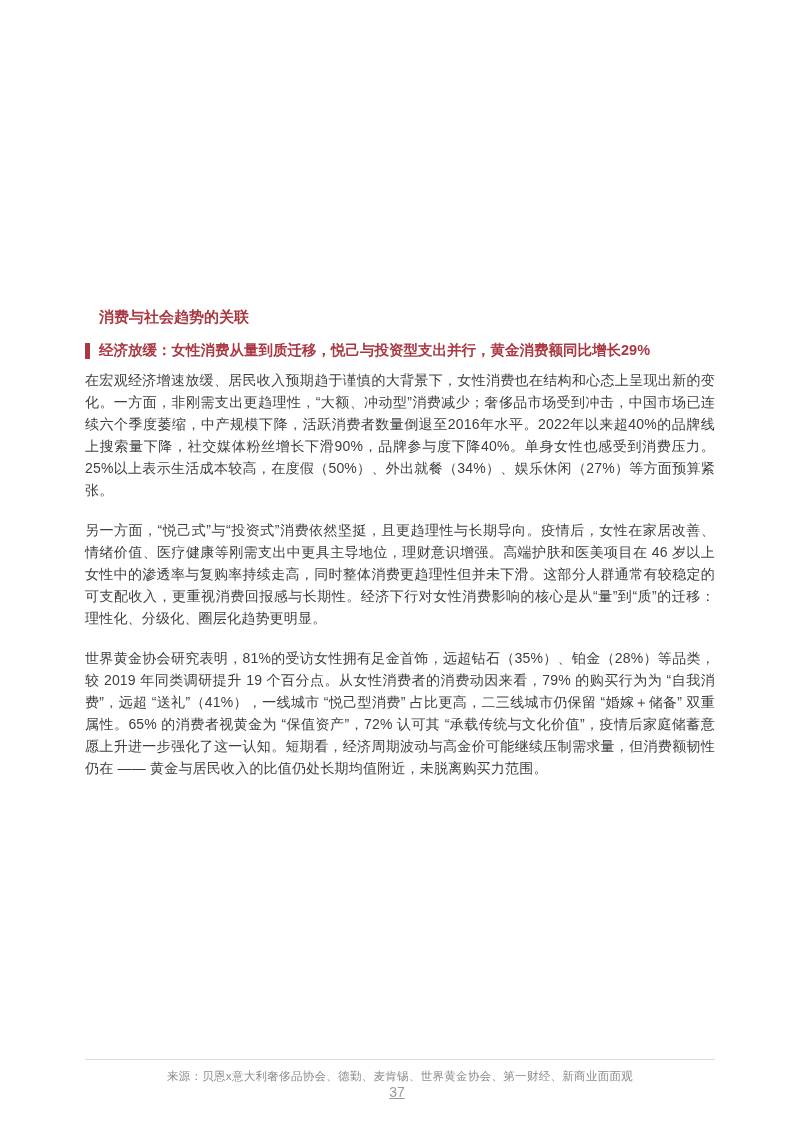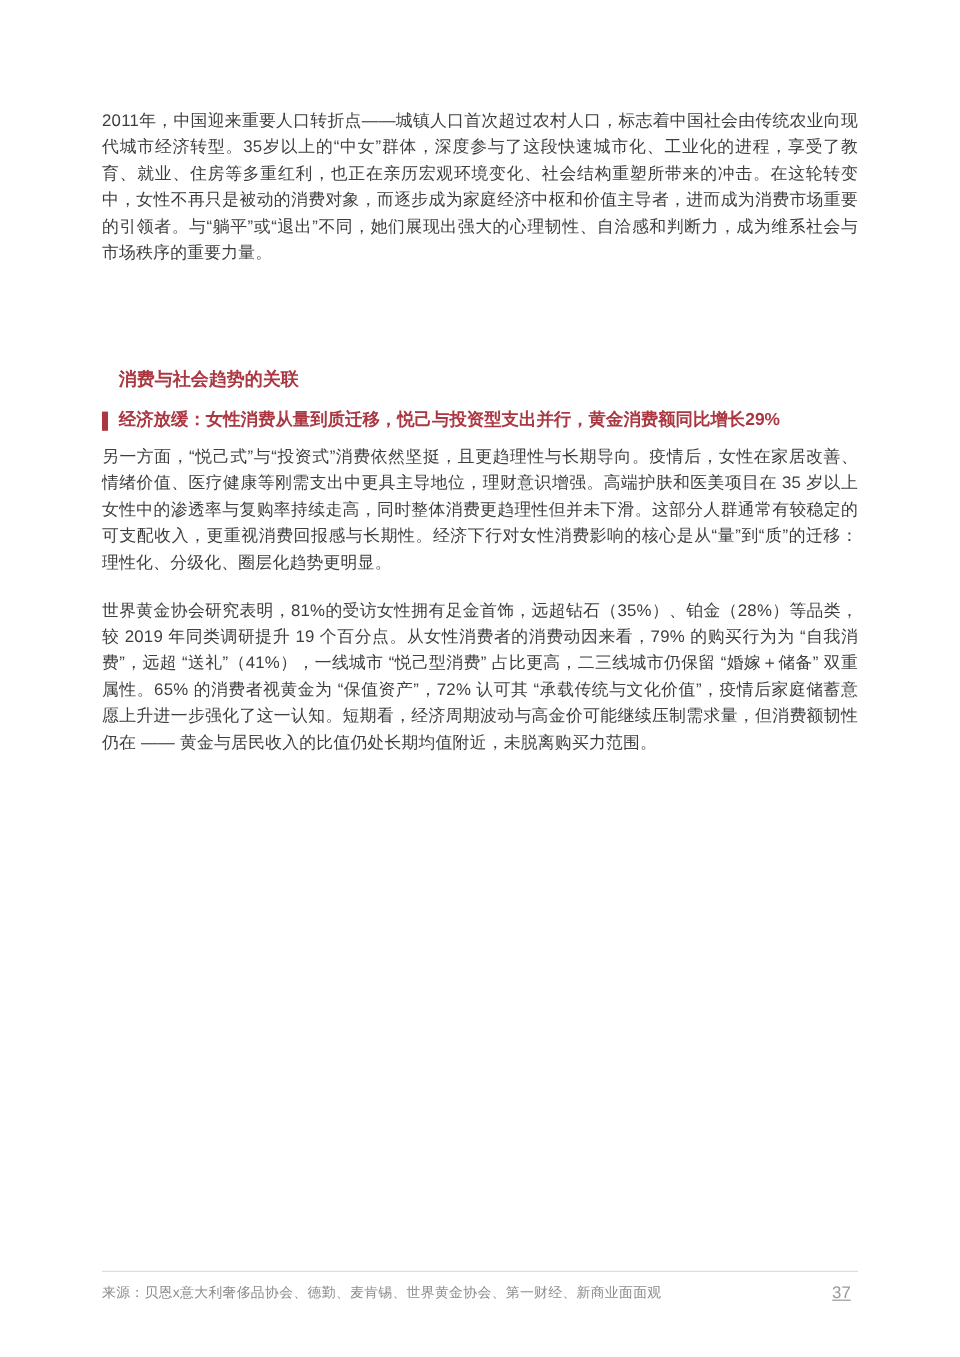--- a/index.html
+++ b/index.html
@@ -84,50 +84,51 @@
   .footer-line{
     width:100%;
     height:0;
     border-top:1px solid var(--divider);
   }
   .footer-row{
     margin-top:9px;
     display:flex;
     justify-content:space-between;
     align-items:center;
+    flex-direction:column;
   }
   .source{
     font-size:11.5px;
     color:var(--muted);
     letter-spacing:0.3px;
   }
   .page-num{
     font-size:14px;
     color:#9A9A9A;
     padding-right:6px;
     text-decoration:underline;
   }
 </style>
 </head>
 <body>
 
 <div class="page">
 
-  <p class="body intro">2011年，中国迎来重要人口转折点——城镇人口首次超过农村人口，标志着中国社会由传统农业向现代城市经济转型。35岁以上的“中女”群体，深度参与了这段快速城市化、工业化的进程，享受了教育、就业、住房等多重红利，也正在亲历宏观环境变化、社会结构重塑所带来的冲击。在这轮转变中，女性不再只是被动的消费对象，而逐步成为家庭经济中枢和价值主导者，进而成为消费市场重要的引领者。与“躺平”或“退出”不同，她们展现出强大的心理韧性、自洽感和判断力，成为维系社会与市场秩序的重要力量。</p>
 
   <div class="section-head">
     <h2 class="section-title">消费与社会趋势的关联</h2>
     <div class="subtitle-row">
       <span class="accent-bar"></span>
       <span class="subtitle-text">经济放缓：女性消费从量到质迁移，悦己与投资型支出并行，黄金消费额同比增长29%</span>
     </div>
   </div>
 
   <div class="body-copy">
-    <p class="body para">另一方面，“悦己式”与“投资式”消费依然坚挺，且更趋理性与长期导向。疫情后，女性在家居改善、情绪价值、医疗健康等刚需支出中更具主导地位，理财意识增强。高端护肤和医美项目在 35 岁以上女性中的渗透率与复购率持续走高，同时整体消费更趋理性但并未下滑。这部分人群通常有较稳定的可支配收入，更重视消费回报感与长期性。经济下行对女性消费影响的核心是从“量”到“质”的迁移：理性化、分级化、圈层化趋势更明显。</p>
+    <p class="body para">在宏观经济增速放缓、居民收入预期趋于谨慎的大背景下，女性消费也在结构和心态上呈现出新的变化。一方面，非刚需支出更趋理性，“大额、冲动型”消费减少；奢侈品市场受到冲击，中国市场已连续六个季度萎缩，中产规模下降，活跃消费者数量倒退至2016年水平。2022年以来超40%的品牌线上搜索量下降，社交媒体粉丝增长下滑90%，品牌参与度下降40%。单身女性也感受到消费压力。25%以上表示生活成本较高，在度假（50%）、外出就餐（34%）、娱乐休闲（27%）等方面预算紧张。</p>
+    <p class="body para">另一方面，“悦己式”与“投资式”消费依然坚挺，且更趋理性与长期导向。疫情后，女性在家居改善、情绪价值、医疗健康等刚需支出中更具主导地位，理财意识增强。高端护肤和医美项目在 46 岁以上女性中的渗透率与复购率持续走高，同时整体消费更趋理性但并未下滑。这部分人群通常有较稳定的可支配收入，更重视消费回报感与长期性。经济下行对女性消费影响的核心是从“量”到“质”的迁移：理性化、分级化、圈层化趋势更明显。</p>
     <p class="body para">世界黄金协会研究表明，81%的受访女性拥有足金首饰，远超钻石（35%）、铂金（28%）等品类，较 2019 年同类调研提升 19 个百分点。从女性消费者的消费动因来看，79% 的购买行为为 “自我消费”，远超 “送礼”（41%），一线城市 “悦己型消费” 占比更高，二三线城市仍保留 “婚嫁＋储备” 双重属性。65% 的消费者视黄金为 “保值资产”，72% 认可其 “承载传统与文化价值”，疫情后家庭储蓄意愿上升进一步强化了这一认知。短期看，经济周期波动与高金价可能继续压制需求量，但消费额韧性仍在 —— 黄金与居民收入的比值仍处长期均值附近，未脱离购买力范围。</p>
   </div>
 
   <div class="footer">
     <div class="footer-line"></div>
     <div class="footer-row">
       <span class="source">来源：贝恩x意大利奢侈品协会、德勤、麦肯锡、世界黄金协会、第一财经、新商业面面观</span>
       <span class="page-num">37</span>
     </div>
   </div>

